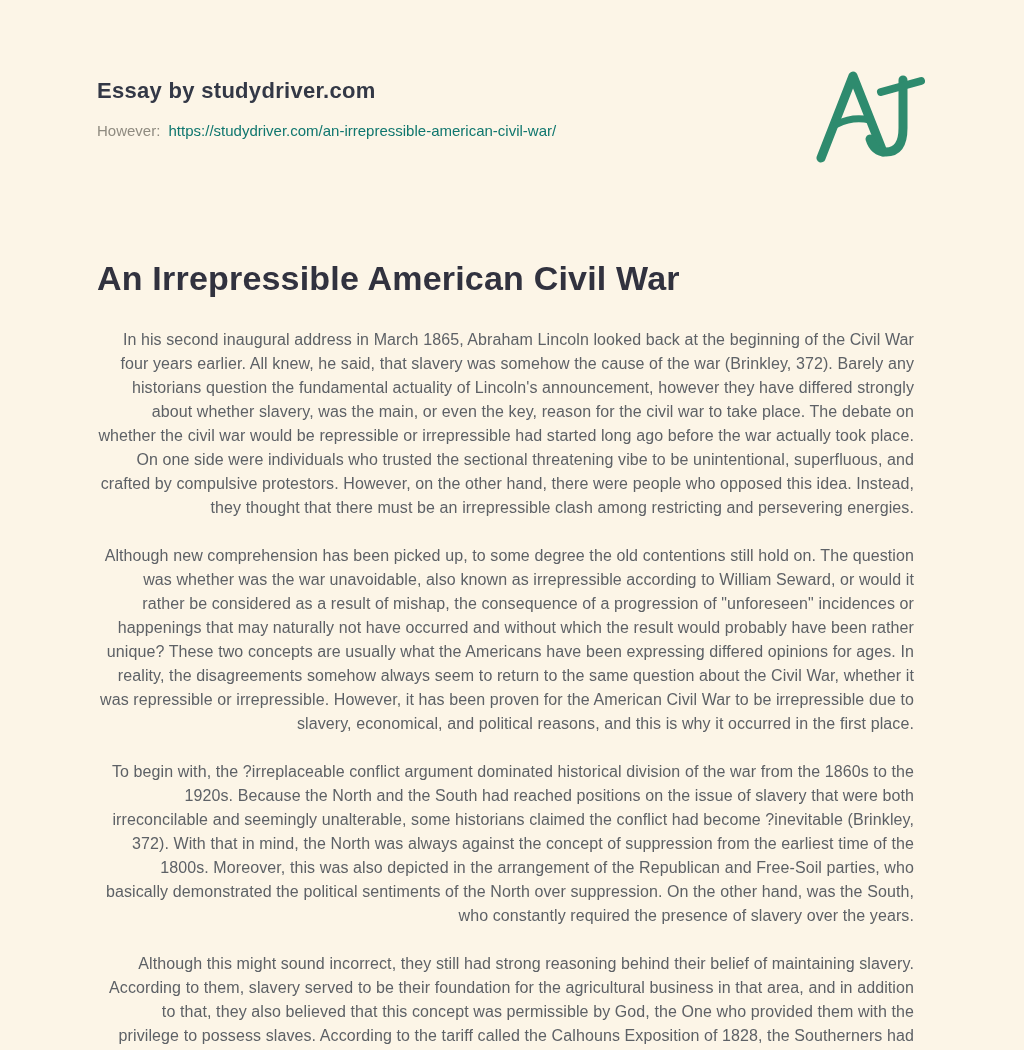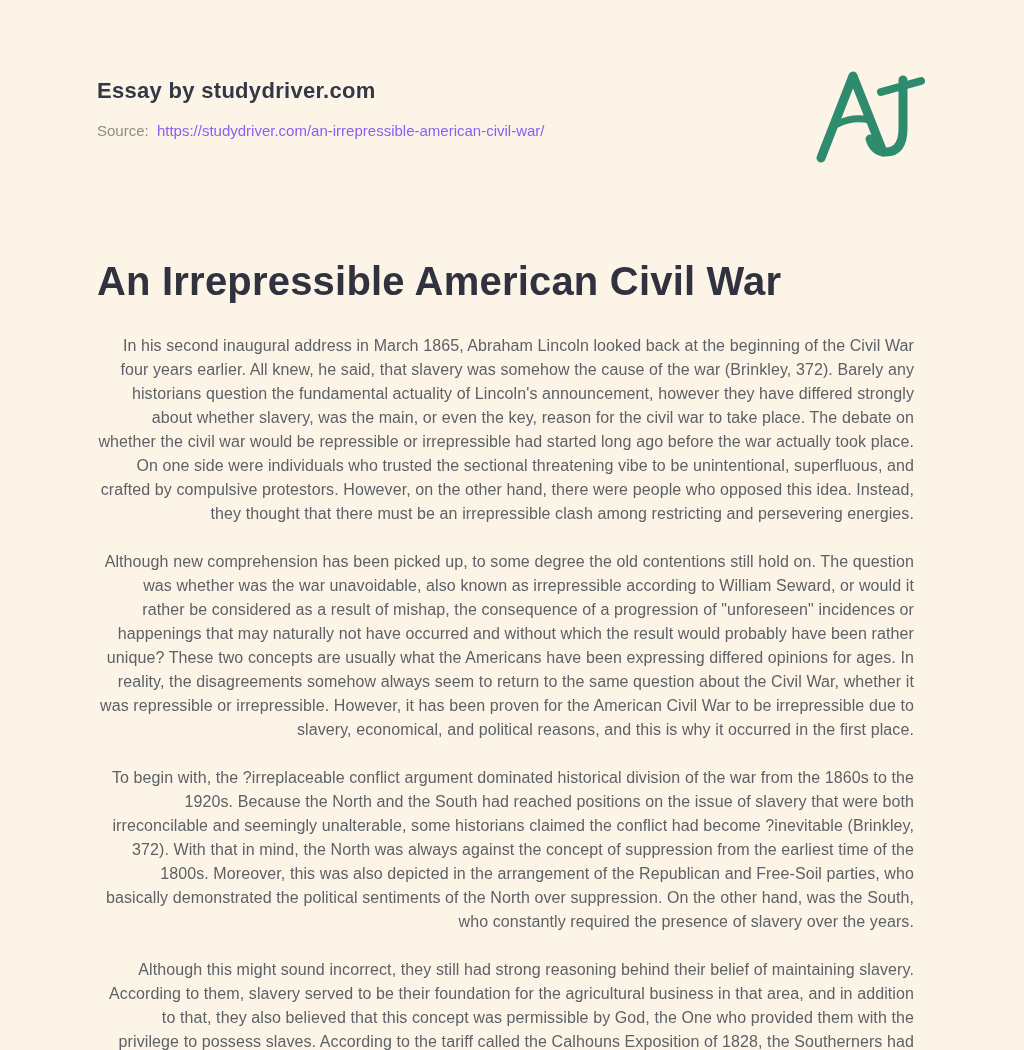--- a/index.html
+++ b/index.html
@@ -26,35 +26,35 @@
     font-weight: 700;
     color: #333846;
     letter-spacing: 0.3px;
   }
   .source-line {
     margin-top: 18px;
     font-size: 15px;
     color: #8f8b80;
   }
   .source-url {
-    color: #8b5cf6;
+    color: #0f766e;
     text-decoration: none;
     margin-left: 4px;
     cursor: pointer;
   }
   .logo {
     position: absolute;
     top: 68px;
     right: 86px;
     width: 110px;
     height: 95px;
   }
   .essay-title {
     margin: 120px 0 0 0;
-    font-size: 40px;
+    font-size: 34px;
     font-weight: 700;
     color: #31323f;
     letter-spacing: 0.2px;
   }
   .essay-body p {
     margin: 0 0 24px 0;
     font-size: 16px;
     line-height: 24px;
     color: #5d6166;
     letter-spacing: 0.1px;
@@ -76,21 +76,21 @@
       <path d="M88 12 L88 60 Q88 84 71 84 Q59 84 55 71" stroke="#2e8b6e" stroke-width="9" stroke-linecap="round" fill="none"></path>
       <path d="M66 24 L106 13" stroke="#2e8b6e" stroke-width="8" stroke-linecap="round" fill="none"></path>
     </svg>
   </div>
 
   <div class="content">
 
     <div class="byline">Essay by studydriver.com</div>
 
     <div class="source-line">
-      <span>Source:</span>
+      <span>However:</span>
       <a class="source-url">https://studydriver.com/an-irrepressible-american-civil-war/</a>
     </div>
 
     <h1 class="essay-title">An Irrepressible American Civil War</h1>
 
     <div class="essay-body">
       <p>In his second inaugural address in March 1865, Abraham Lincoln looked back at the beginning of the Civil War four years earlier. All knew, he said, that slavery was somehow the cause of the war (Brinkley, 372). Barely any historians question the fundamental actuality of Lincoln's announcement, however they have differed strongly about whether slavery, was the main, or even the key, reason for the civil war to take place. The debate on whether the civil war would be repressible or irrepressible had started long ago before the war actually took place. On one side were individuals who trusted the sectional threatening vibe to be unintentional, superfluous, and crafted by compulsive protestors. However, on the other hand, there were people who opposed this idea. Instead, they thought that there must be an irrepressible clash among restricting and persevering energies.</p>
       <p>Although new comprehension has been picked up, to some degree the old contentions still hold on. The question was whether was the war unavoidable, also known as irrepressible according to William Seward, or would it rather be considered as a result of mishap, the consequence of a progression of "unforeseen" incidences or happenings that may naturally not have occurred and without which the result would probably have been rather unique? These two concepts are usually what the Americans have been expressing differed opinions for ages. In reality, the disagreements somehow always seem to return to the same question about the Civil War, whether it was repressible or irrepressible. However, it has been proven for the American Civil War to be irrepressible due to slavery, economical, and political reasons, and this is why it occurred in the first place.</p>
       <p>To begin with, the ?irreplaceable conflict argument dominated historical division of the war from the 1860s to the 1920s. Because the North and the South had reached positions on the issue of slavery that were both irreconcilable and seemingly unalterable, some historians claimed the conflict had become ?inevitable (Brinkley, 372). With that in mind, the North was always against the concept of suppression from the earliest time of the 1800s. Moreover, this was also depicted in the arrangement of the Republican and Free-Soil parties, who basically demonstrated the political sentiments of the North over suppression. On the other hand, was the South, who constantly required the presence of slavery over the years.</p>
       <p>Although this might sound incorrect, they still had strong reasoning behind their belief of maintaining slavery. According to them, slavery served to be their foundation for the agricultural business in that area, and in addition to that, they also believed that this concept was permissible by God, the One who provided them with the privilege to possess slaves. According to the tariff called the Calhouns Exposition of 1828, the Southerners had already demonstrated their opinions way in advance - when the Civil W</p>

